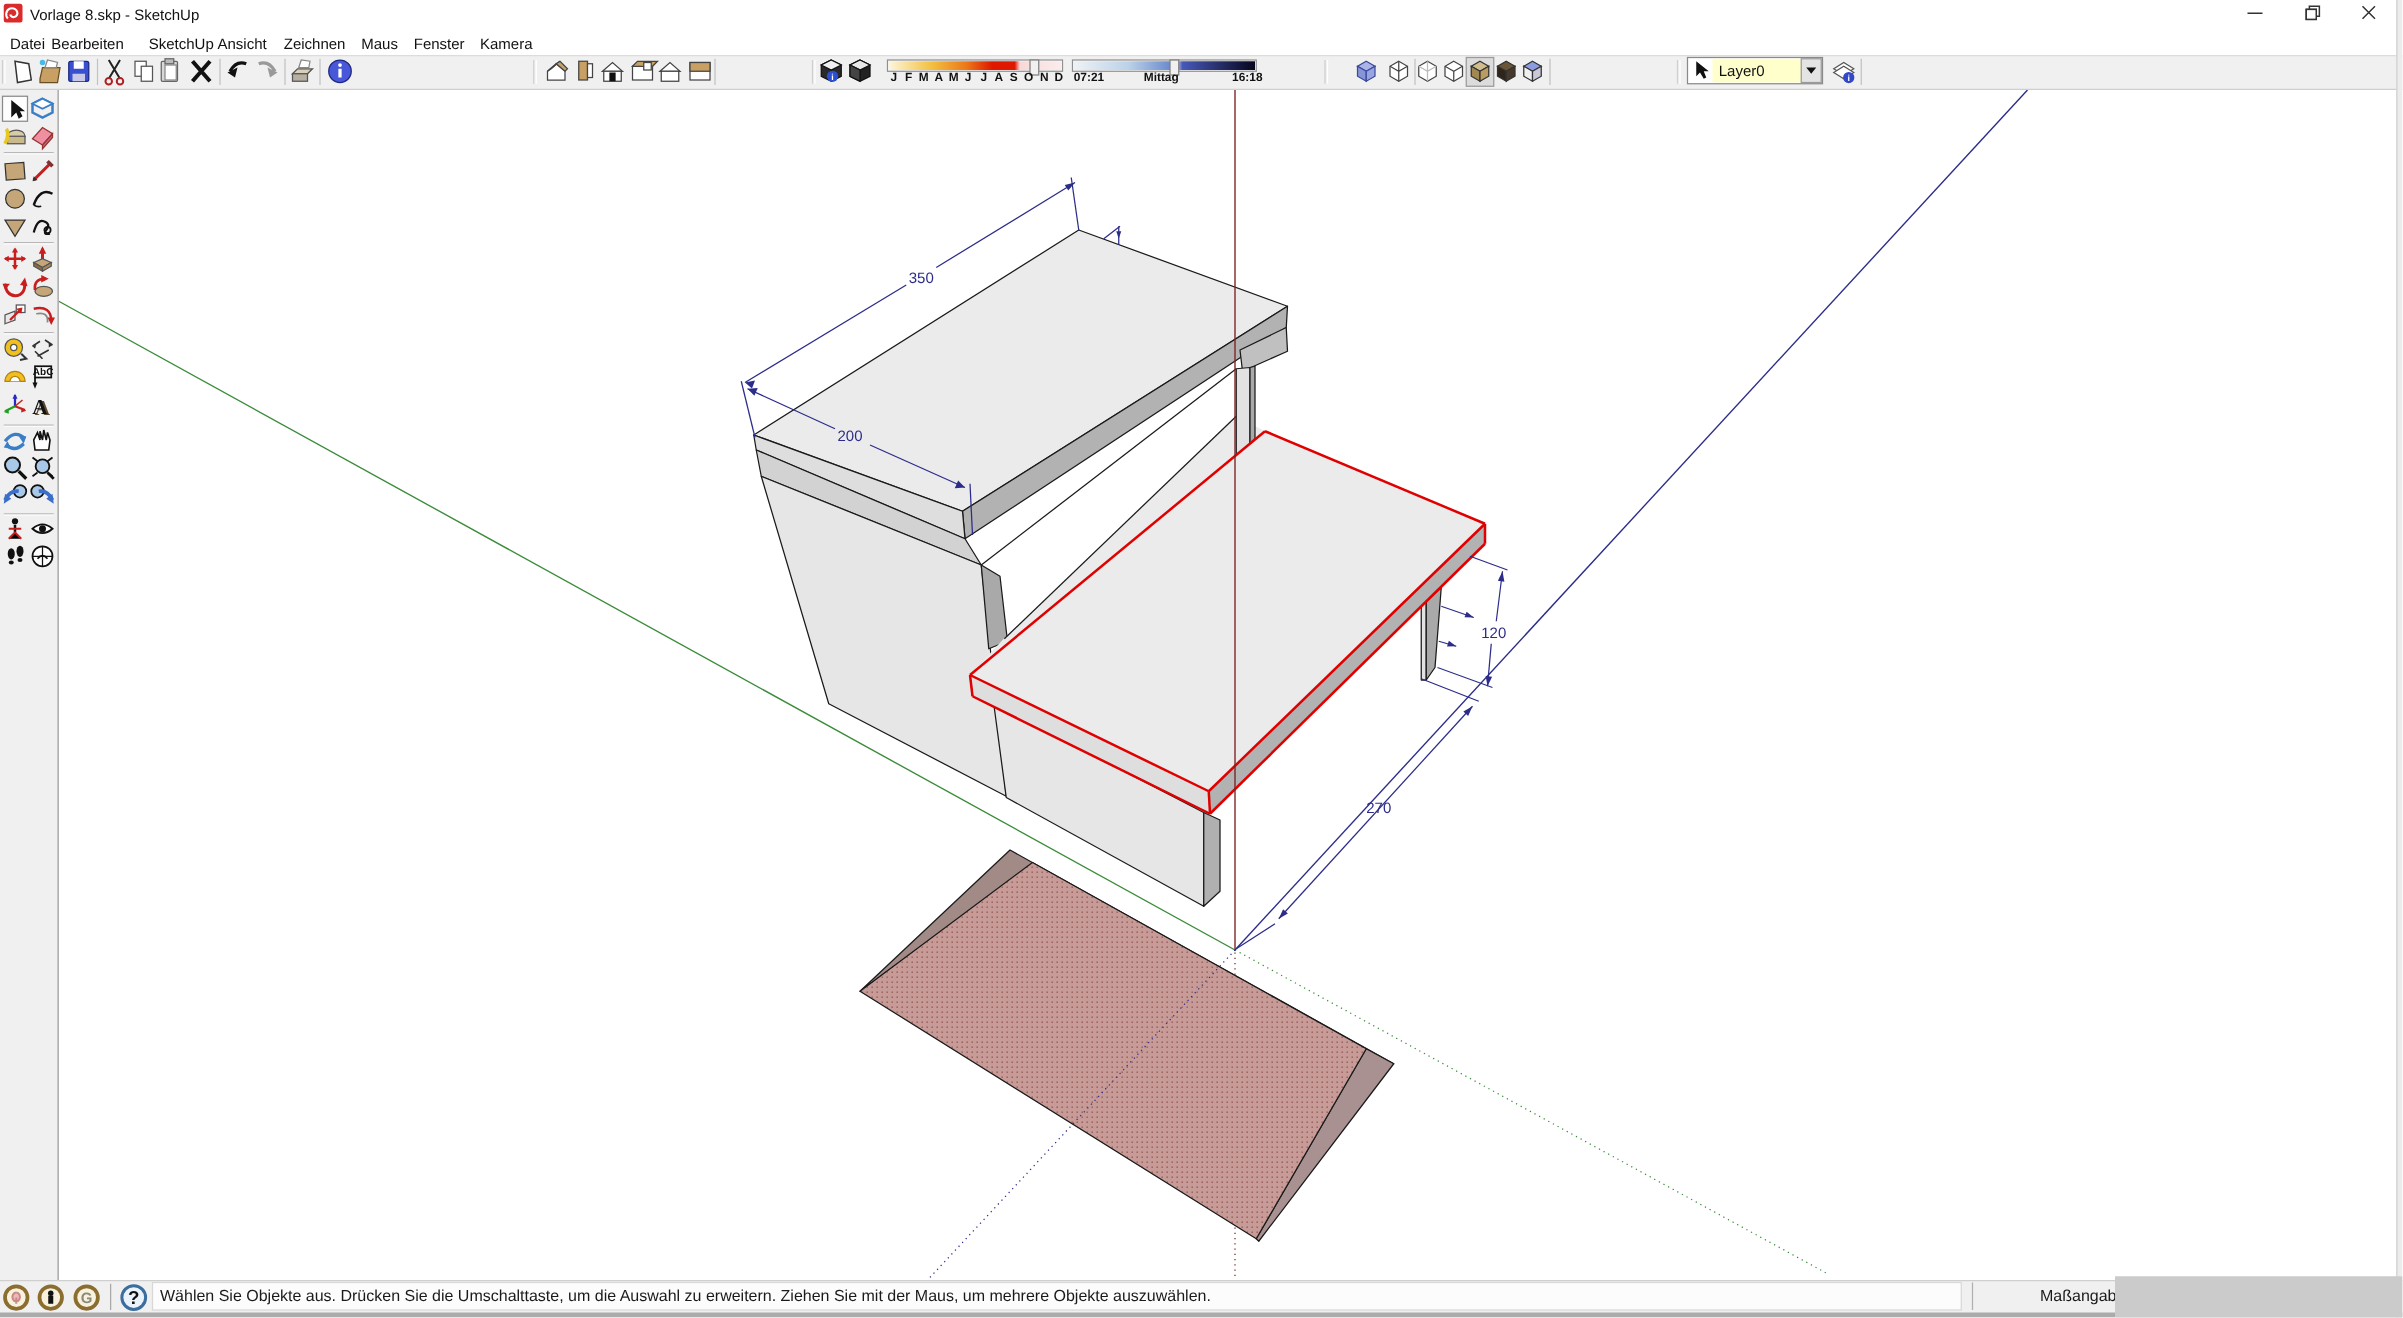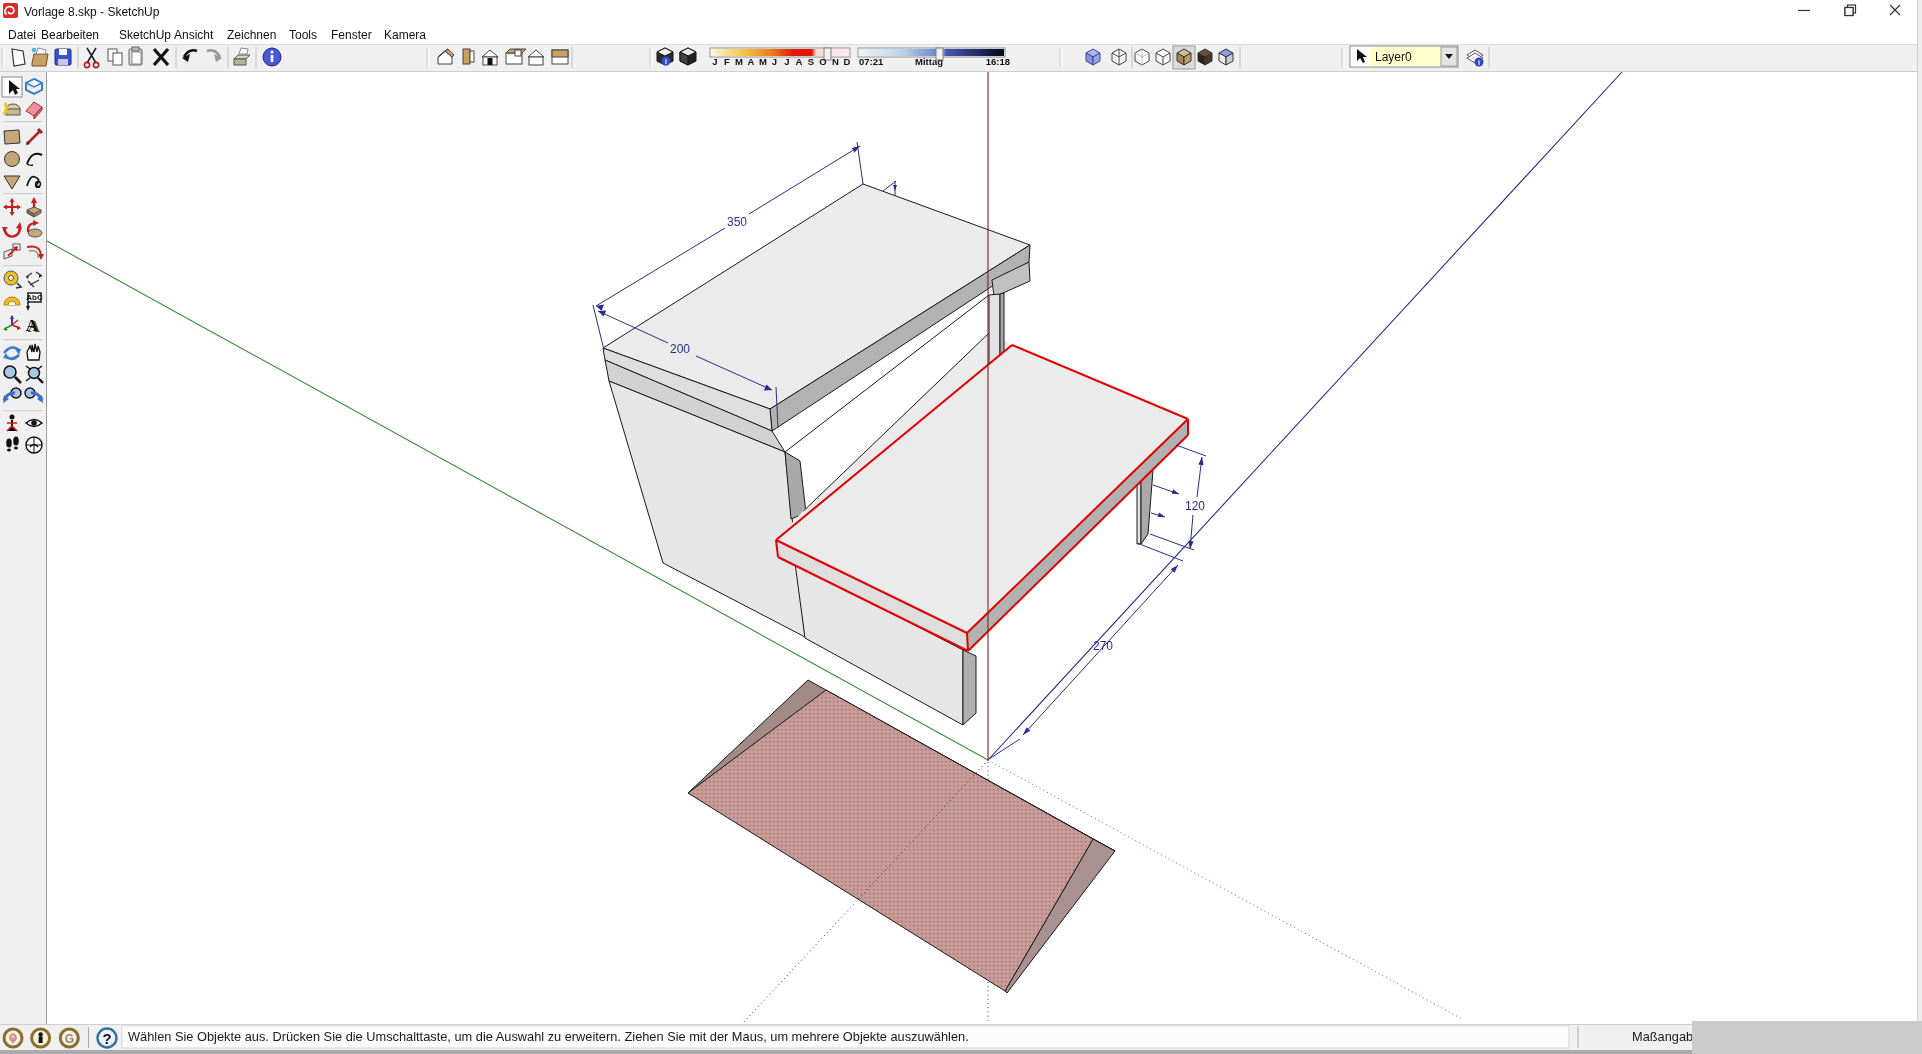--- a/index.html
+++ b/index.html
@@ -94,21 +94,21 @@
 <line x1="1622" y1="72" x2="988" y2="760" stroke="#2c2c8a" stroke-width="1.1"></line>
 <line x1="988" y1="760" x2="743" y2="1023" stroke="#2c2c8a" stroke-width="1" stroke-dasharray="1 3.2"></line>
 </svg>
 <div id="titlebar" class="abs"></div>
 <div id="menubar" class="abs">
 <span class="menu" style="left:8px">Datei</span>
 <span class="menu" style="left:41px">Bearbeiten</span>
 <span class="menu" style="left:119px">SketchUp</span>
 <span class="menu" style="left:174px">Ansicht</span>
 <span class="menu" style="left:227px">Zeichnen</span>
-<span class="menu" style="left:289px">Tools</span>
+<span class="menu" style="left:289px">Maus</span>
 <span class="menu" style="left:331px">Fenster</span>
 <span class="menu" style="left:384px">Kamera</span>
 </div>
 <div id="toolbar" class="abs"></div>
 <svg class="abs" style="left:0;top:0" width="1922" height="25">
     <rect x="3" y="3" width="15" height="15" rx="2" fill="#d92b2b"></rect>
     <path d="M6.3,14.8 C3.8,12 5,7.8 8.2,6.8 C10.8,6 13.2,7.4 13.8,9.6 C14.3,11.4 13.2,13.2 11.4,13.6 C9.9,13.9 8.5,13 8.2,11.6" stroke="#fff" stroke-width="1.7" fill="none"></path>
     <text x="24" y="16" font-size="12" fill="#111" font-family="Liberation Sans">Vorlage 8.skp - SketchUp</text>
     <line x1="1798" y1="10.5" x2="1810" y2="10.5" stroke="#333" stroke-width="1.2"></line>
     <rect x="1845" y="7.5" width="8" height="8" fill="none" stroke="#333" stroke-width="1.2"></rect>

